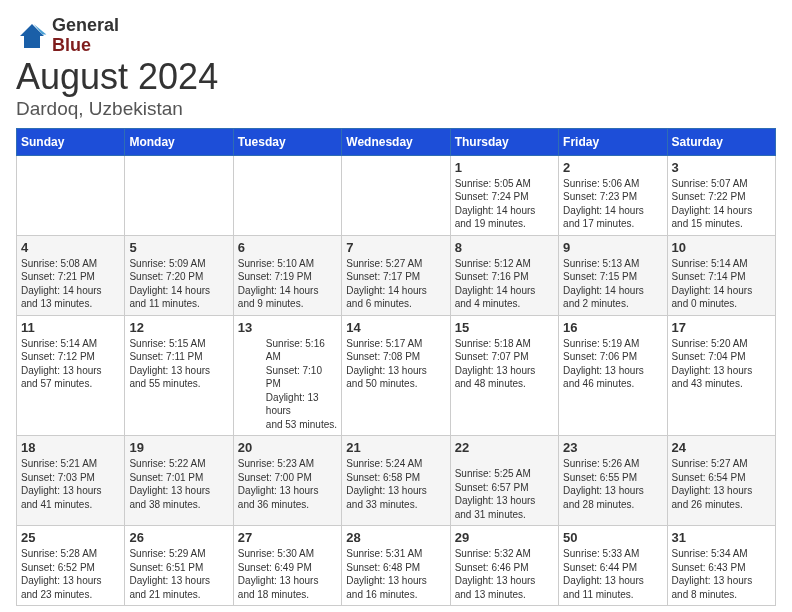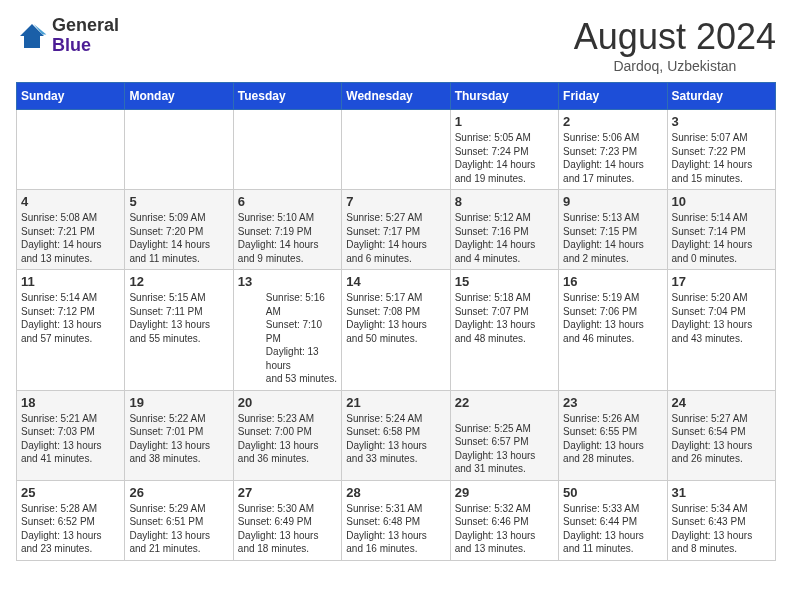--- a/index.html
+++ b/index.html
@@ -8,49 +8,50 @@
       background: #fff;
       width: 792px;
       min-height: 612px;
       padding: 16px;
     }
     .header {
       display: flex;
       justify-content: space-between;
       align-items: flex-start;
       margin-bottom: 8px;
+      flex-direction: column;
     }
     .logo {
       display: flex;
       align-items: center;
       gap: 4px;
     }
     .logo-text {
       display: flex;
       flex-direction: column;
       font-size: 18px;
       font-weight: bold;
       line-height: 1.1;
     }
     .logo-general { color: #333; }
-    .logo-blue { color: #4c1d95; }
+    .logo-blue { color: #7f1d1d; }
     .logo-icon {
       width: 32px;
       height: 32px;
     }
     .title-block {
-      text-align: center;
+      text-align: left;
     }
     .month-title {
       font-size: 36px;
       font-weight: normal;
       color: #333;
     }
     .location {
-      font-size: 14px;
+      font-size: 19px;
       color: #555;
     }
     table {
       width: 100%;
       border-collapse: collapse;
       font-size: 11px;
     }
     th {
       background-color: #2e6db4;
       color: #fff;

